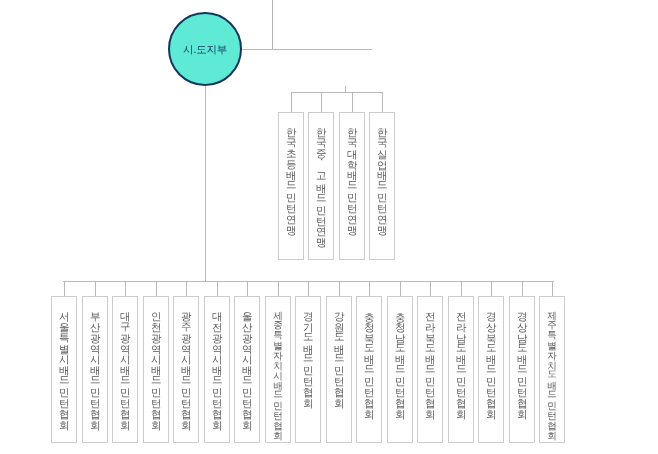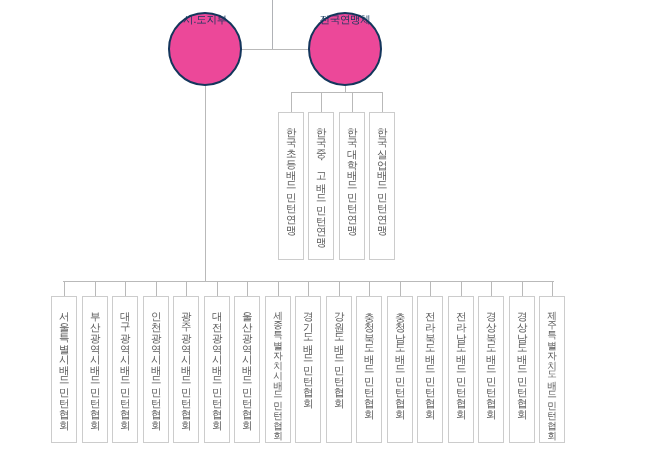--- a/index.html
+++ b/index.html
@@ -33,23 +33,23 @@
     background: #b0b2b6;
   }
 
   
   .node-circle {
     position: absolute;
     width: 74px;
     height: 74px;
     border: 2px solid #14365c;
     border-radius: 50%;
-    background: #ec4899;
+    background: #5eead4;
     display: flex;
-    align-items: flex-start;
+    align-items: center;
     justify-content: center;
     box-sizing: border-box;
     z-index: 3;
   }
   .node-circle .circle-label {
     font-size: 10.5px;
     color: #14365c;
     letter-spacing: -0.3px;
     white-space: nowrap;
     line-height: 1;
@@ -82,23 +82,20 @@
 <div id="chart-root">
 
   <div class="line-v line-dark" style="left:272px; top:0px; height:49px;"></div>
 
   <div class="line-h" style="left:205px; top:49px; width:167px;"></div>
 
   <div class="node-circle" style="left:168px; top:12px;">
     <span class="circle-label">시.도지부</span>
   </div>
 
-  <div class="node-circle" style="left:308px; top:12px;">
-    <span class="circle-label">전국연맹체</span>
-  </div>
 
   <div class="line-v" style="left:345px; top:86px; height:6px;"></div>
 
   <div class="line-h" style="left:291px; top:92px; width:92px;"></div>
 
   <div class="line-v" style="left:291px; top:92px; height:20px;"></div>
   <div class="line-v" style="left:321px; top:92px; height:20px;"></div>
   <div class="line-v" style="left:352px; top:92px; height:20px;"></div>
   <div class="line-v" style="left:382px; top:92px; height:20px;"></div>
 

